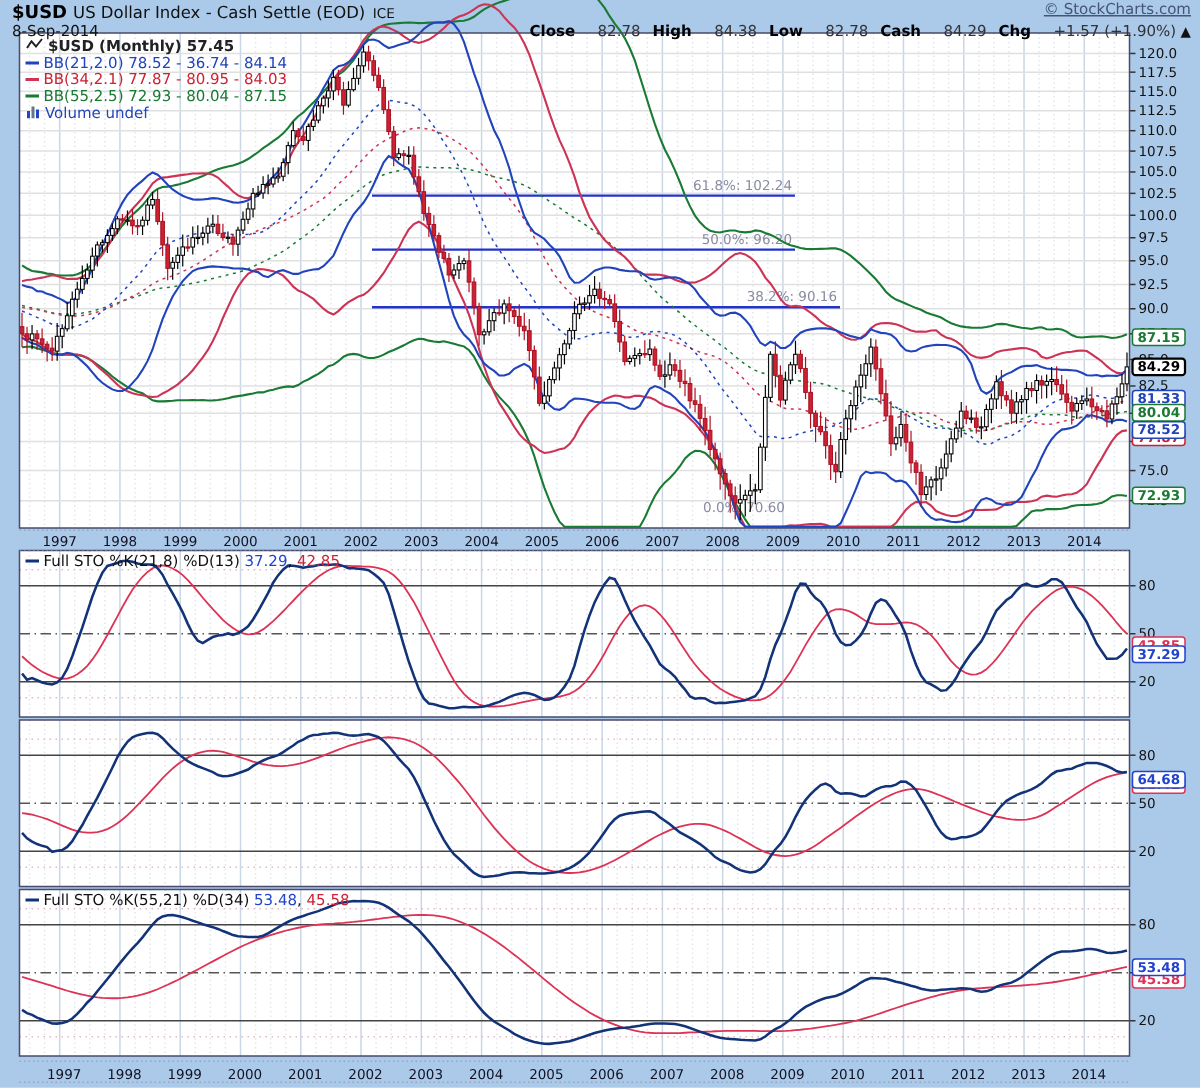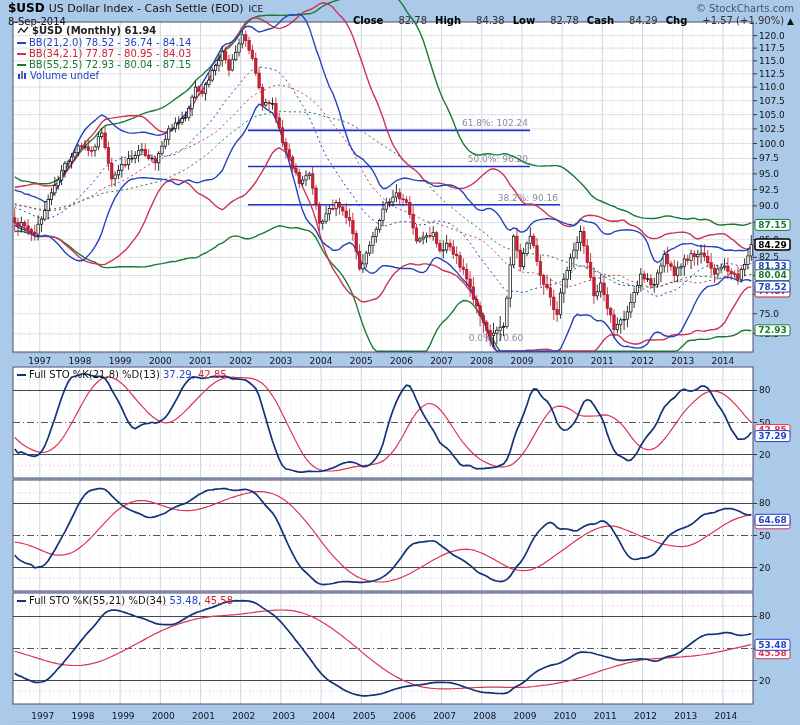--- a/index.html
+++ b/index.html
@@ -1,25 +1,25 @@
 <!DOCTYPE html>
 <html><head>
 <meta charset="utf-8">
 <style>
   html,body{margin:0;padding:0;}
   #stage{position:relative;width:800px;height:725px;background:#ABC9E8;overflow:hidden;
          font-family:"DejaVu Sans","Liberation Sans",sans-serif;-webkit-user-select:none;user-select:none;}
   svg text{font-family:"DejaVu Sans","Liberation Sans",sans-serif;}
   #chart-svg{position:absolute;left:0;top:0;}
   .hdr{position:absolute;left:8px;right:6px;top:1px;z-index:5;}
-  .hdr-line{display:flex;justify-content:space-between;align-items:center;line-height:11px;gap:20px;}
+  .hdr-line{display:flex;justify-content:space-between;align-items:flex-start;line-height:11px;gap:20px;}
   .sym{font-size:12px;font-weight:bold;color:#000;}
   .ttl{font-size:11px;color:#111;margin-left:4px;}
   .exch{font-size:9px;color:#111;margin-left:5px;}
-  .credit{font-size:10px;color:#445577;}
+  .credit{font-size:10px;color:#445577;text-decoration:underline;}
   .date{font-size:10px;color:#111;}
   .quote{font-size:10px;color:#222;}
   .quote .lbl{font-weight:bold;color:#000;margin-left:8px;}
   .quote .val{color:#333;margin-left:15px;}
   .arrow{font-size:9px;color:#111;margin-left:3px;}
   .main-legend{position:absolute;left:17px;top:25px;z-index:4;pointer-events:none;}
   .lg-row{font-size:10px;line-height:11px;white-space:nowrap;}
   .lg-row.first{font-weight:bold;color:#222;}
   .lg-ic{display:inline-block;vertical-align:middle;margin-right:3px;}
   .sw{display:inline-block;width:9px;height:2px;vertical-align:middle;margin-right:3px;}
@@ -971,21 +971,21 @@
     <div class="hdr-line">
       <span class="date">8-Sep-2014</span>
       <span class="quote"><span id="quote-items"><span class="lbl">Close</span><span class="val">82.78</span><span class="lbl">High</span><span class="val">84.38</span><span class="lbl">Low</span><span class="val">82.78</span><span class="lbl">Cash</span><span class="val">84.29</span><span class="lbl">Chg</span><span class="val">+1.57 (+1.90%)</span></span><span class="arrow">▲</span></span>
     </div>
   </div>
 
   <div class="main-legend">
     <div class="lg-row first">
       <span class="lg-ic"><svg width="12" height="9" viewBox="0 0 12 9">
             <path d="M1 7 L4 2.5 L7 6 L11 1" stroke="#222" fill="none" stroke-width="1.3"></path>
-          </svg></span><span>$USD (Monthly) 61.94</span>
+          </svg></span><span>$USD (Monthly) 57.45</span>
     </div>
     <div class="lg-row c-blue">
       <span class="sw sw-blue"></span><span>BB(21,2.0) 78.52 - 36.74 - 84.14</span>
     </div>
     <div class="lg-row c-red">
       <span class="sw sw-red"></span><span>BB(34,2.1) 77.87 - 80.95 - 84.03</span>
     </div>
     <div class="lg-row c-green">
       <span class="sw sw-green"></span><span>BB(55,2.5) 72.93 - 80.04 - 87.15</span>
     </div>

